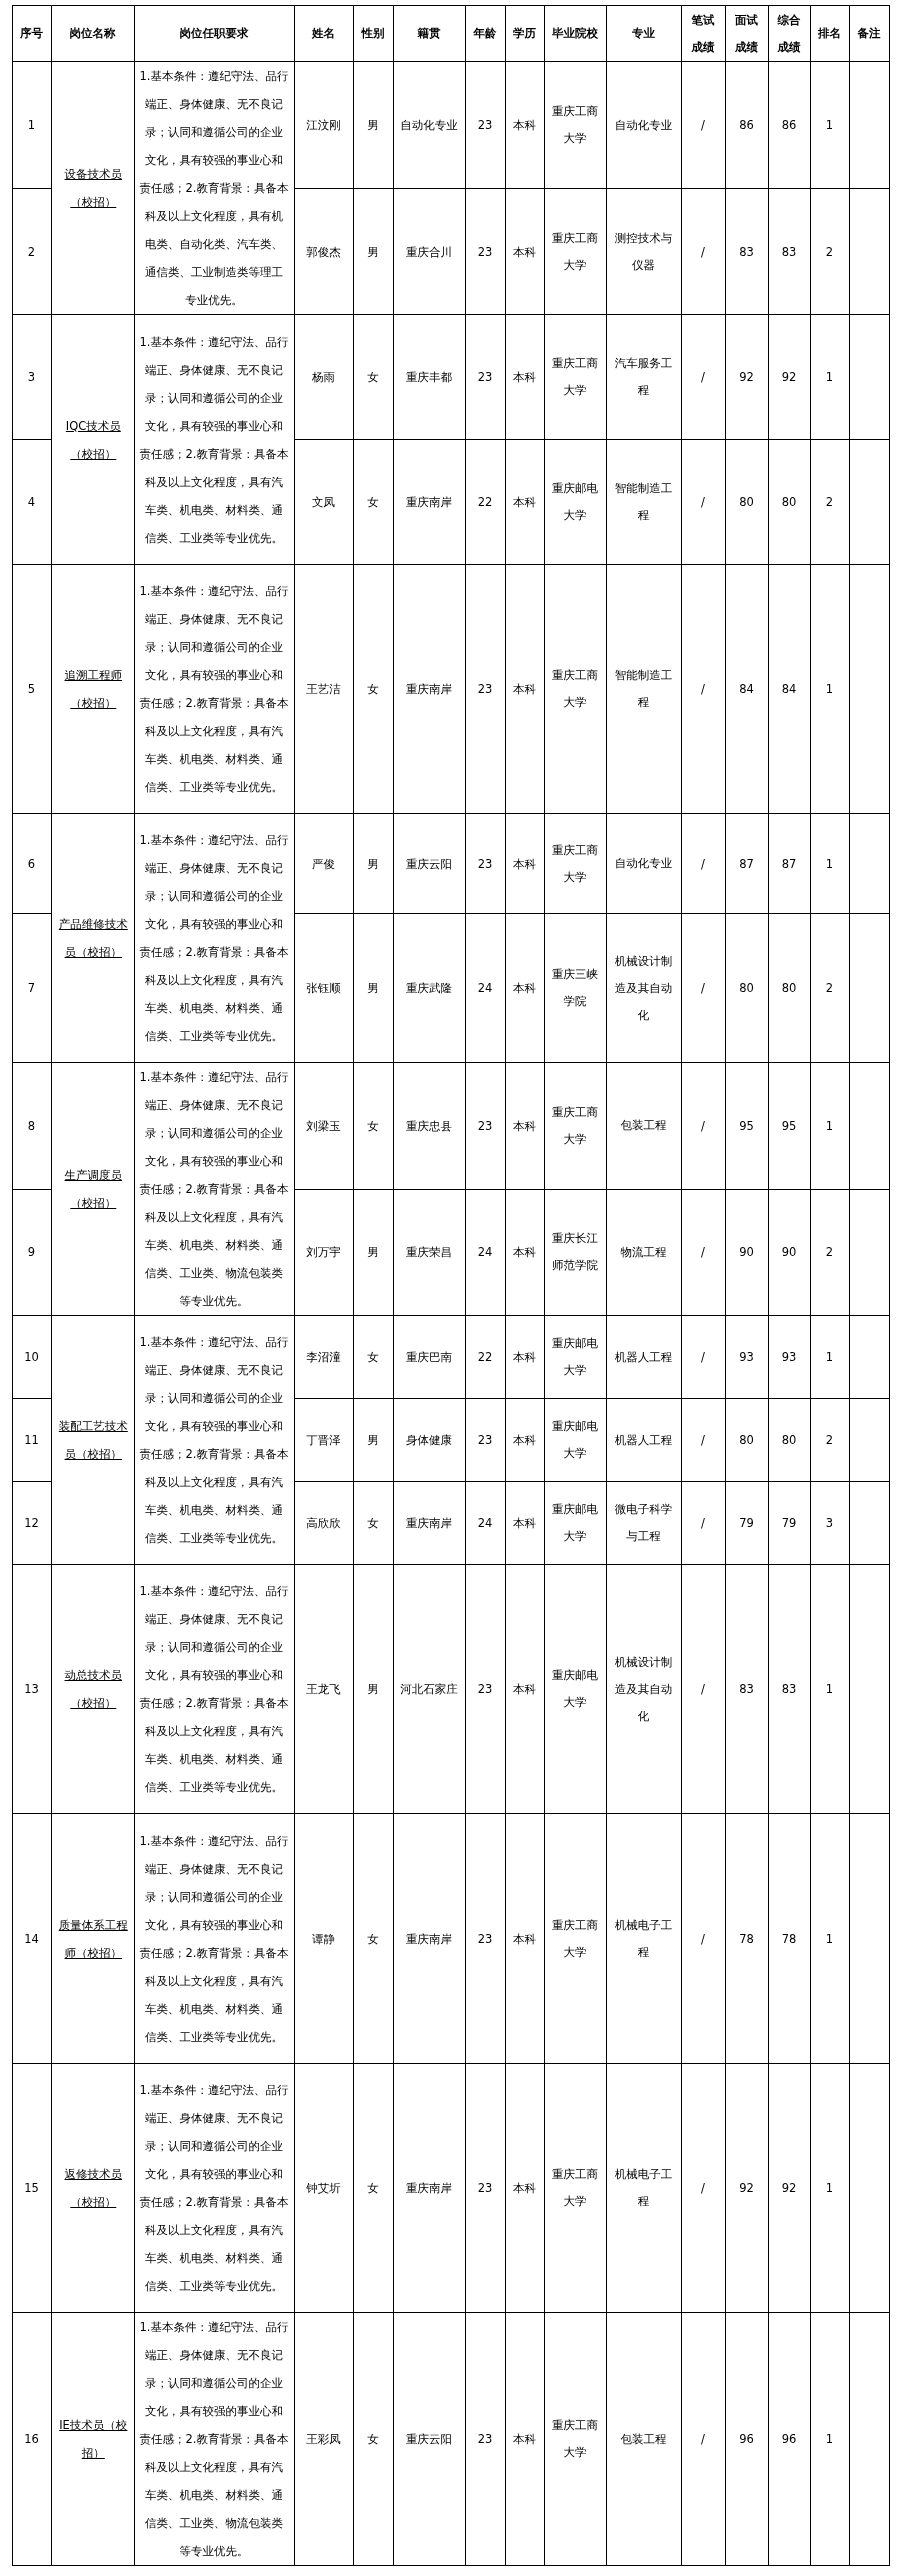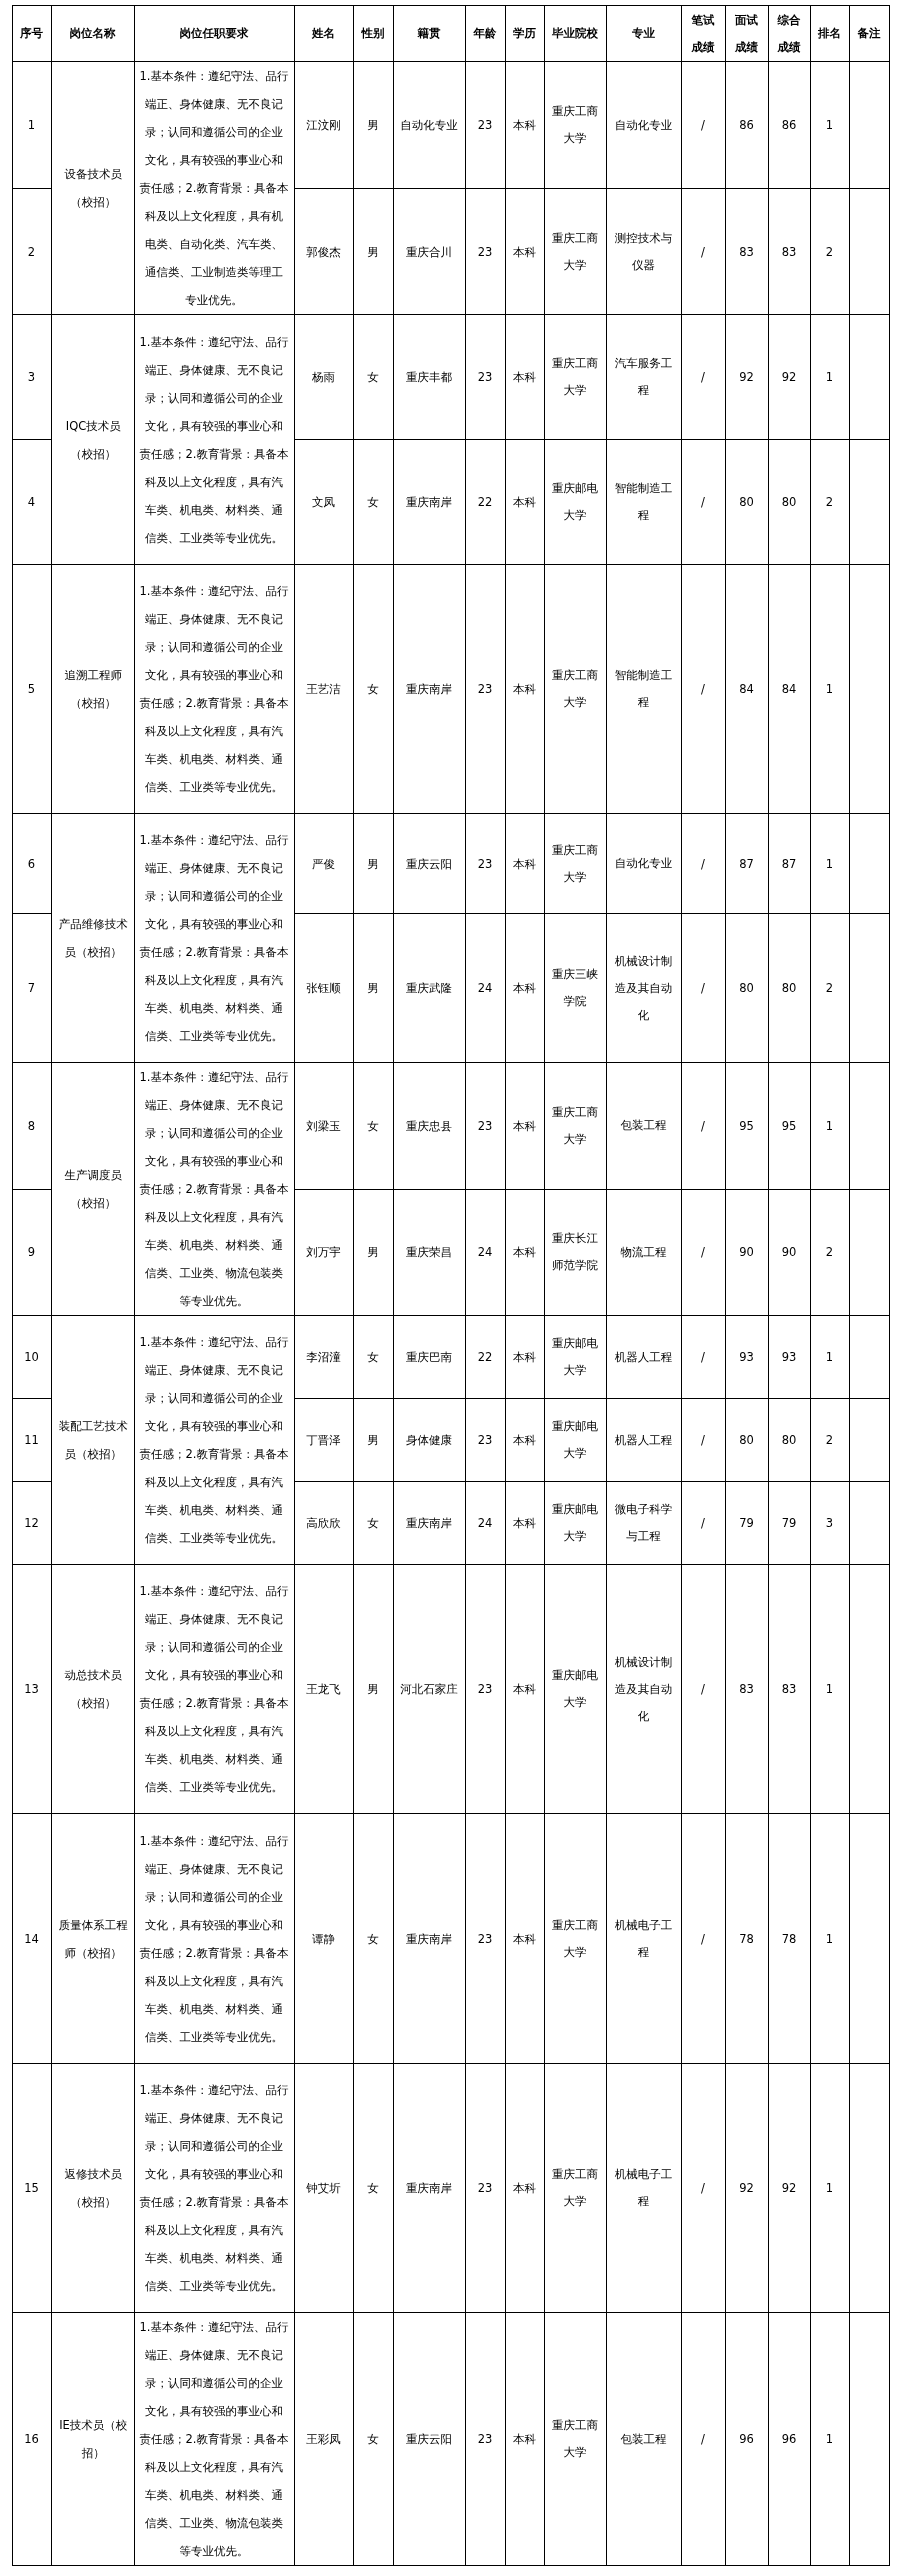--- a/index.html
+++ b/index.html
@@ -15,21 +15,21 @@
     padding: 0;
     text-align: center;
     vertical-align: middle;
     font-size: 11.5px;
     line-height: 28px;
     overflow: hidden;
     word-break: break-all;
   }
   table.results th { font-weight: bold; font-size: 11.5px; line-height: 27px; }
   .req { text-align: left; padding: 0 5px 0 5px !important; font-size: 11.5px; line-height: 28px !important; }
-  .pos { text-align: center; padding: 0 5px 0 6.6px !important; line-height: 28px !important; }
+  .pos { text-align: center; padding: 0 5px 0 6.6px !important; line-height: 28px !important; text-decoration: underline; }
   .wrap2 { line-height: 27px !important; padding: 0 3.3px !important; font-family: Liberation Mono, monospace; }
   .num { font-size: 10.7px; }
   tr.h-head { height: 56px; }
 </style>
 </head>
 <body>
 
 <table class="results">
   <colgroup>
     <col style="width:39px">

